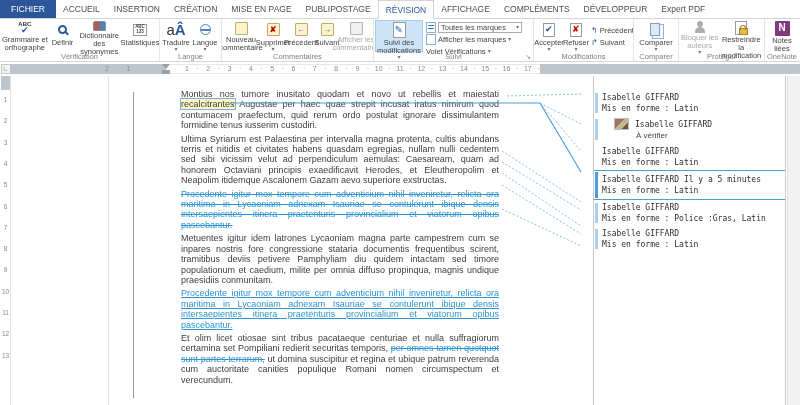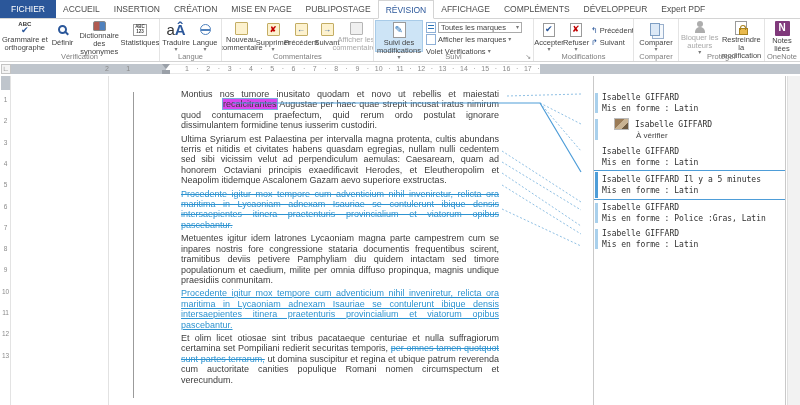--- a/index.html
+++ b/index.html
@@ -87,21 +87,21 @@
   .vr-band { position:absolute; left:1px; width:9px; background:#bfc5cc; }
   .vtick { position:absolute; left:0; width:11px; text-align:center; font-size:6.5px; color:#8a8a8a; transform:translateY(-50%); }
 
   
   .canvas { position:absolute; top:76px; left:11px; width:789px; height:329px; background:#fff; overflow:hidden; }
   .page-edge { position:absolute; top:0; bottom:0; left:97px; width:1px; background:#e2e2e2; }
   .changebar { position:absolute; left:122px; top:16px; height:306px; width:1px; background:#9b9b9b; }
   .textcol { position:absolute; left:170px; top:13px; width:318px; text-align:justify; color:#3d3d3d;
              font-size:9px; line-height:10.4px; letter-spacing:0; }
   .textcol p { margin-bottom:3px; }
-  .seg-selected { background:#d946ef; outline:1px solid #79aede;margin-left:42px; }
+  .seg-selected { background:#fef9c3; outline:1px solid #79aede; }
   .seg-bold { font-weight:normal; }
   .seg-deleted { color:#2e93d0; text-decoration:line-through; }
   .seg-inserted { color:#2e93d0; text-decoration:underline; }
 
   
   .pane { position:absolute; left:582px; top:0; width:193px; height:329px; background:#fff;
           border-left:1px solid #c9c9c9; border-right:1px solid #c9c9c9; }
   .scrollstrip { position:absolute; right:0; top:0; width:13px; height:329px; background:#f2f2f2; border-left:1px solid #e0e0e0; }
   .entry { position:absolute; left:0; width:100%; font-family:"DejaVu Sans Mono", monospace; font-size:8px;
            color:#2e2e2e; line-height:11px; padding-left:8px; cursor:default; }

